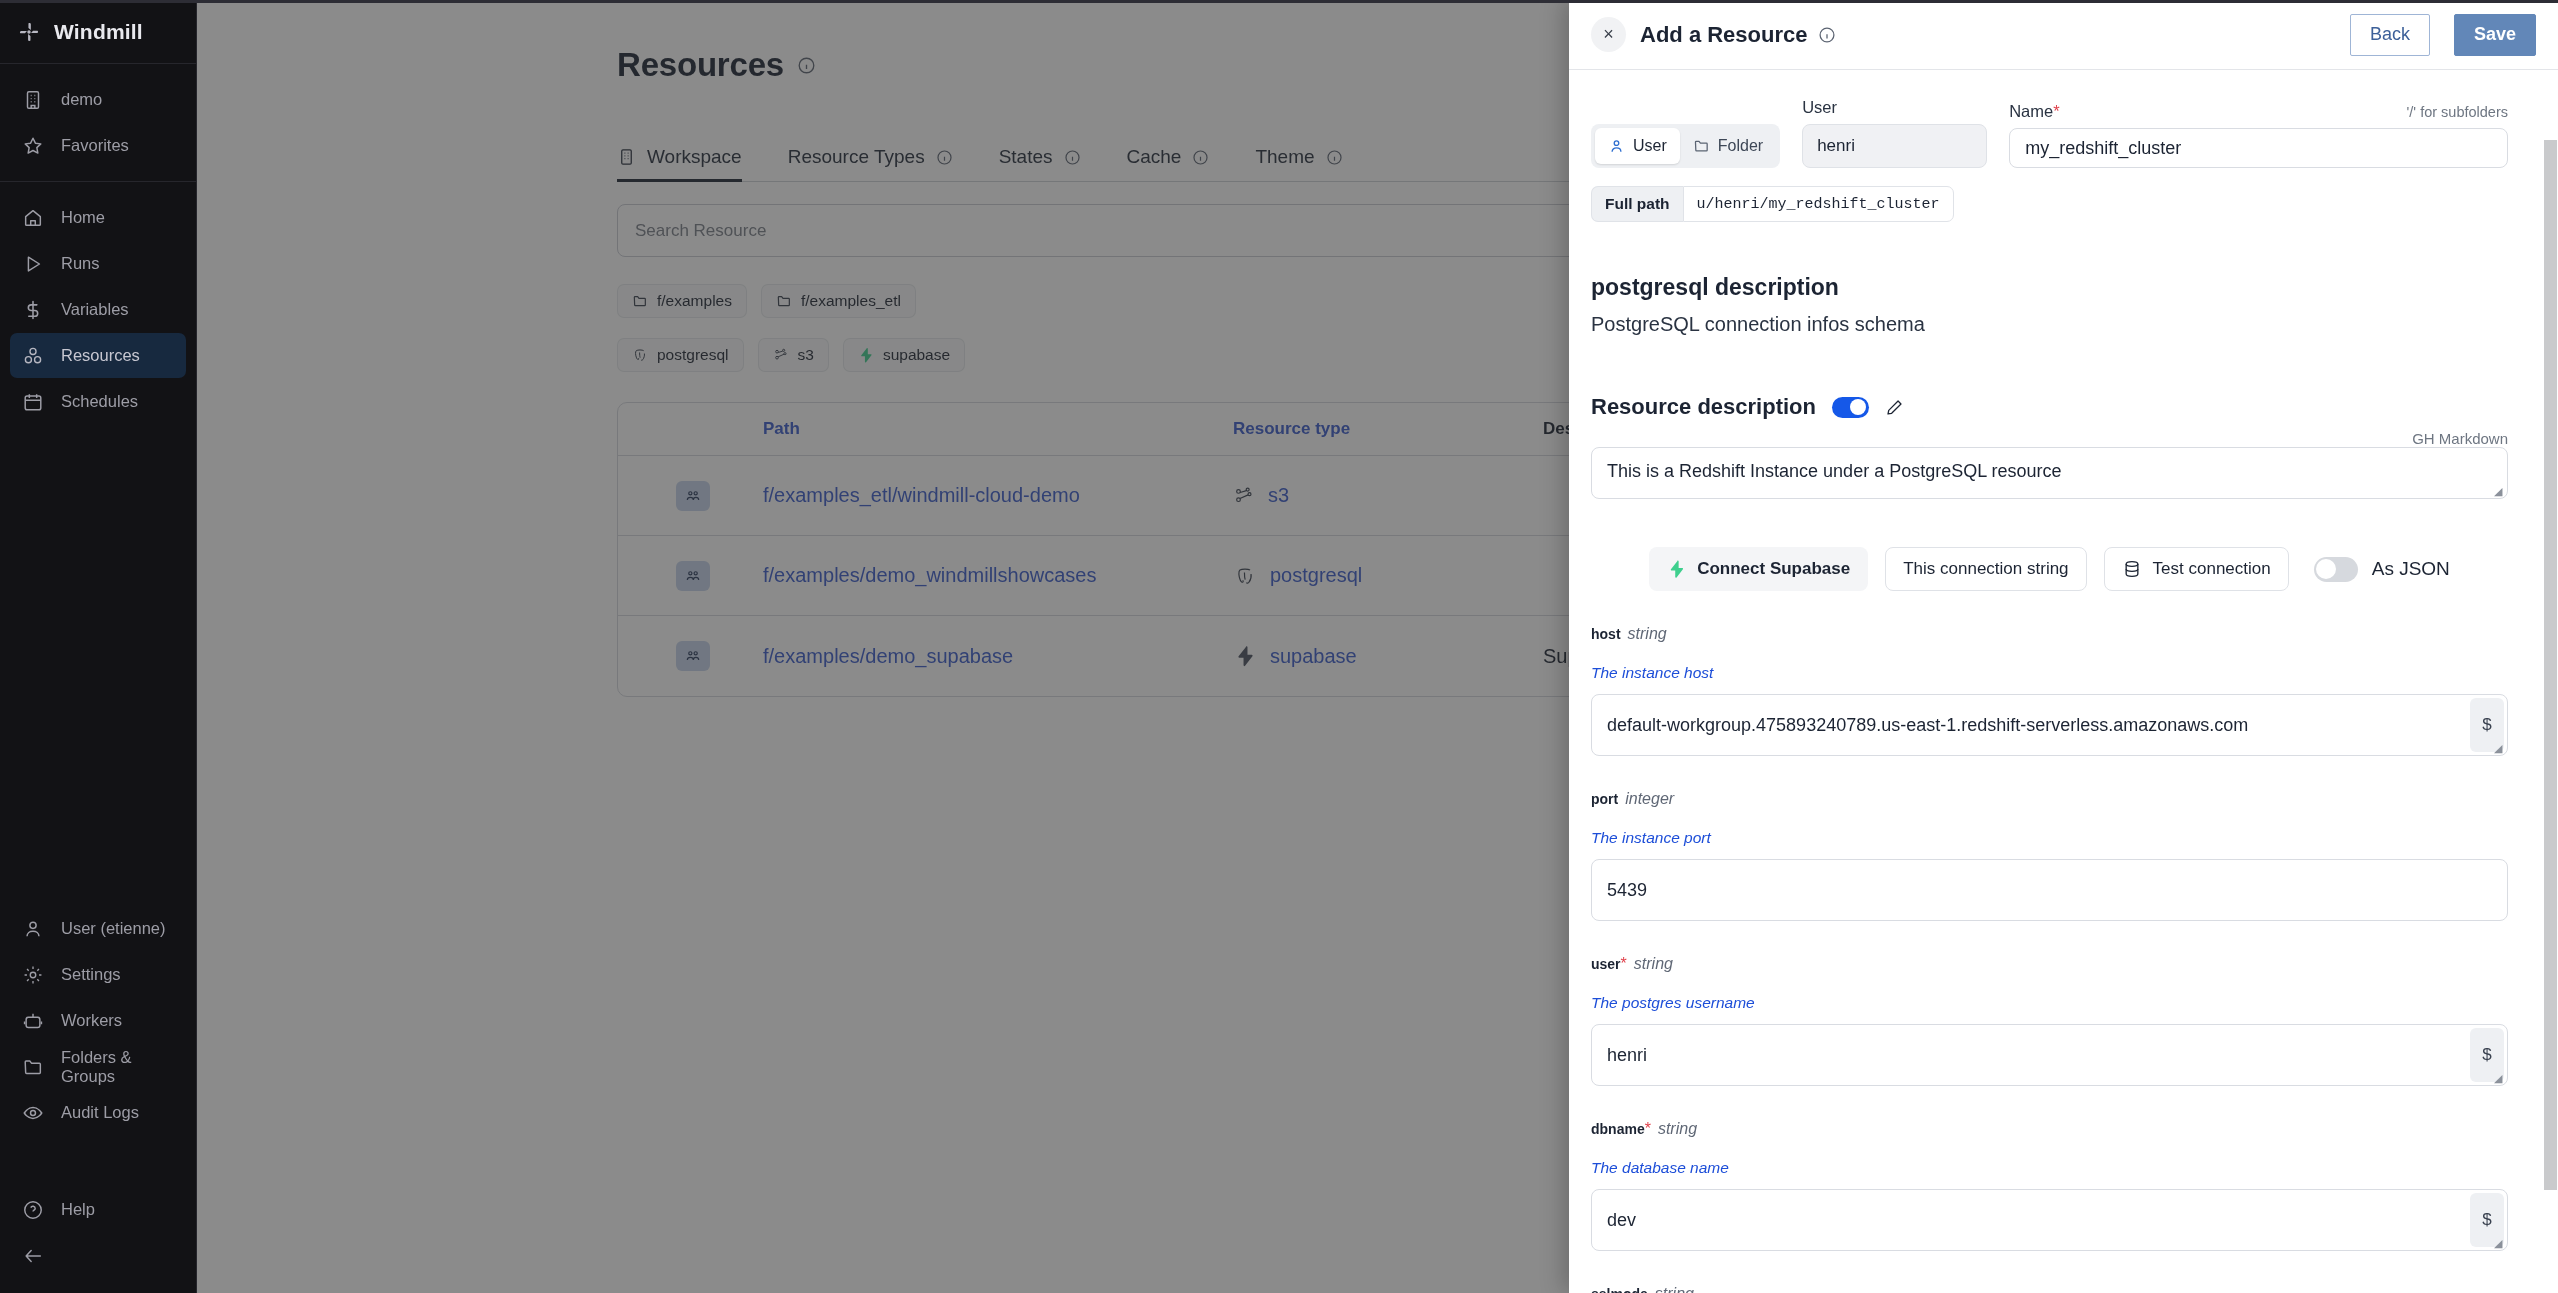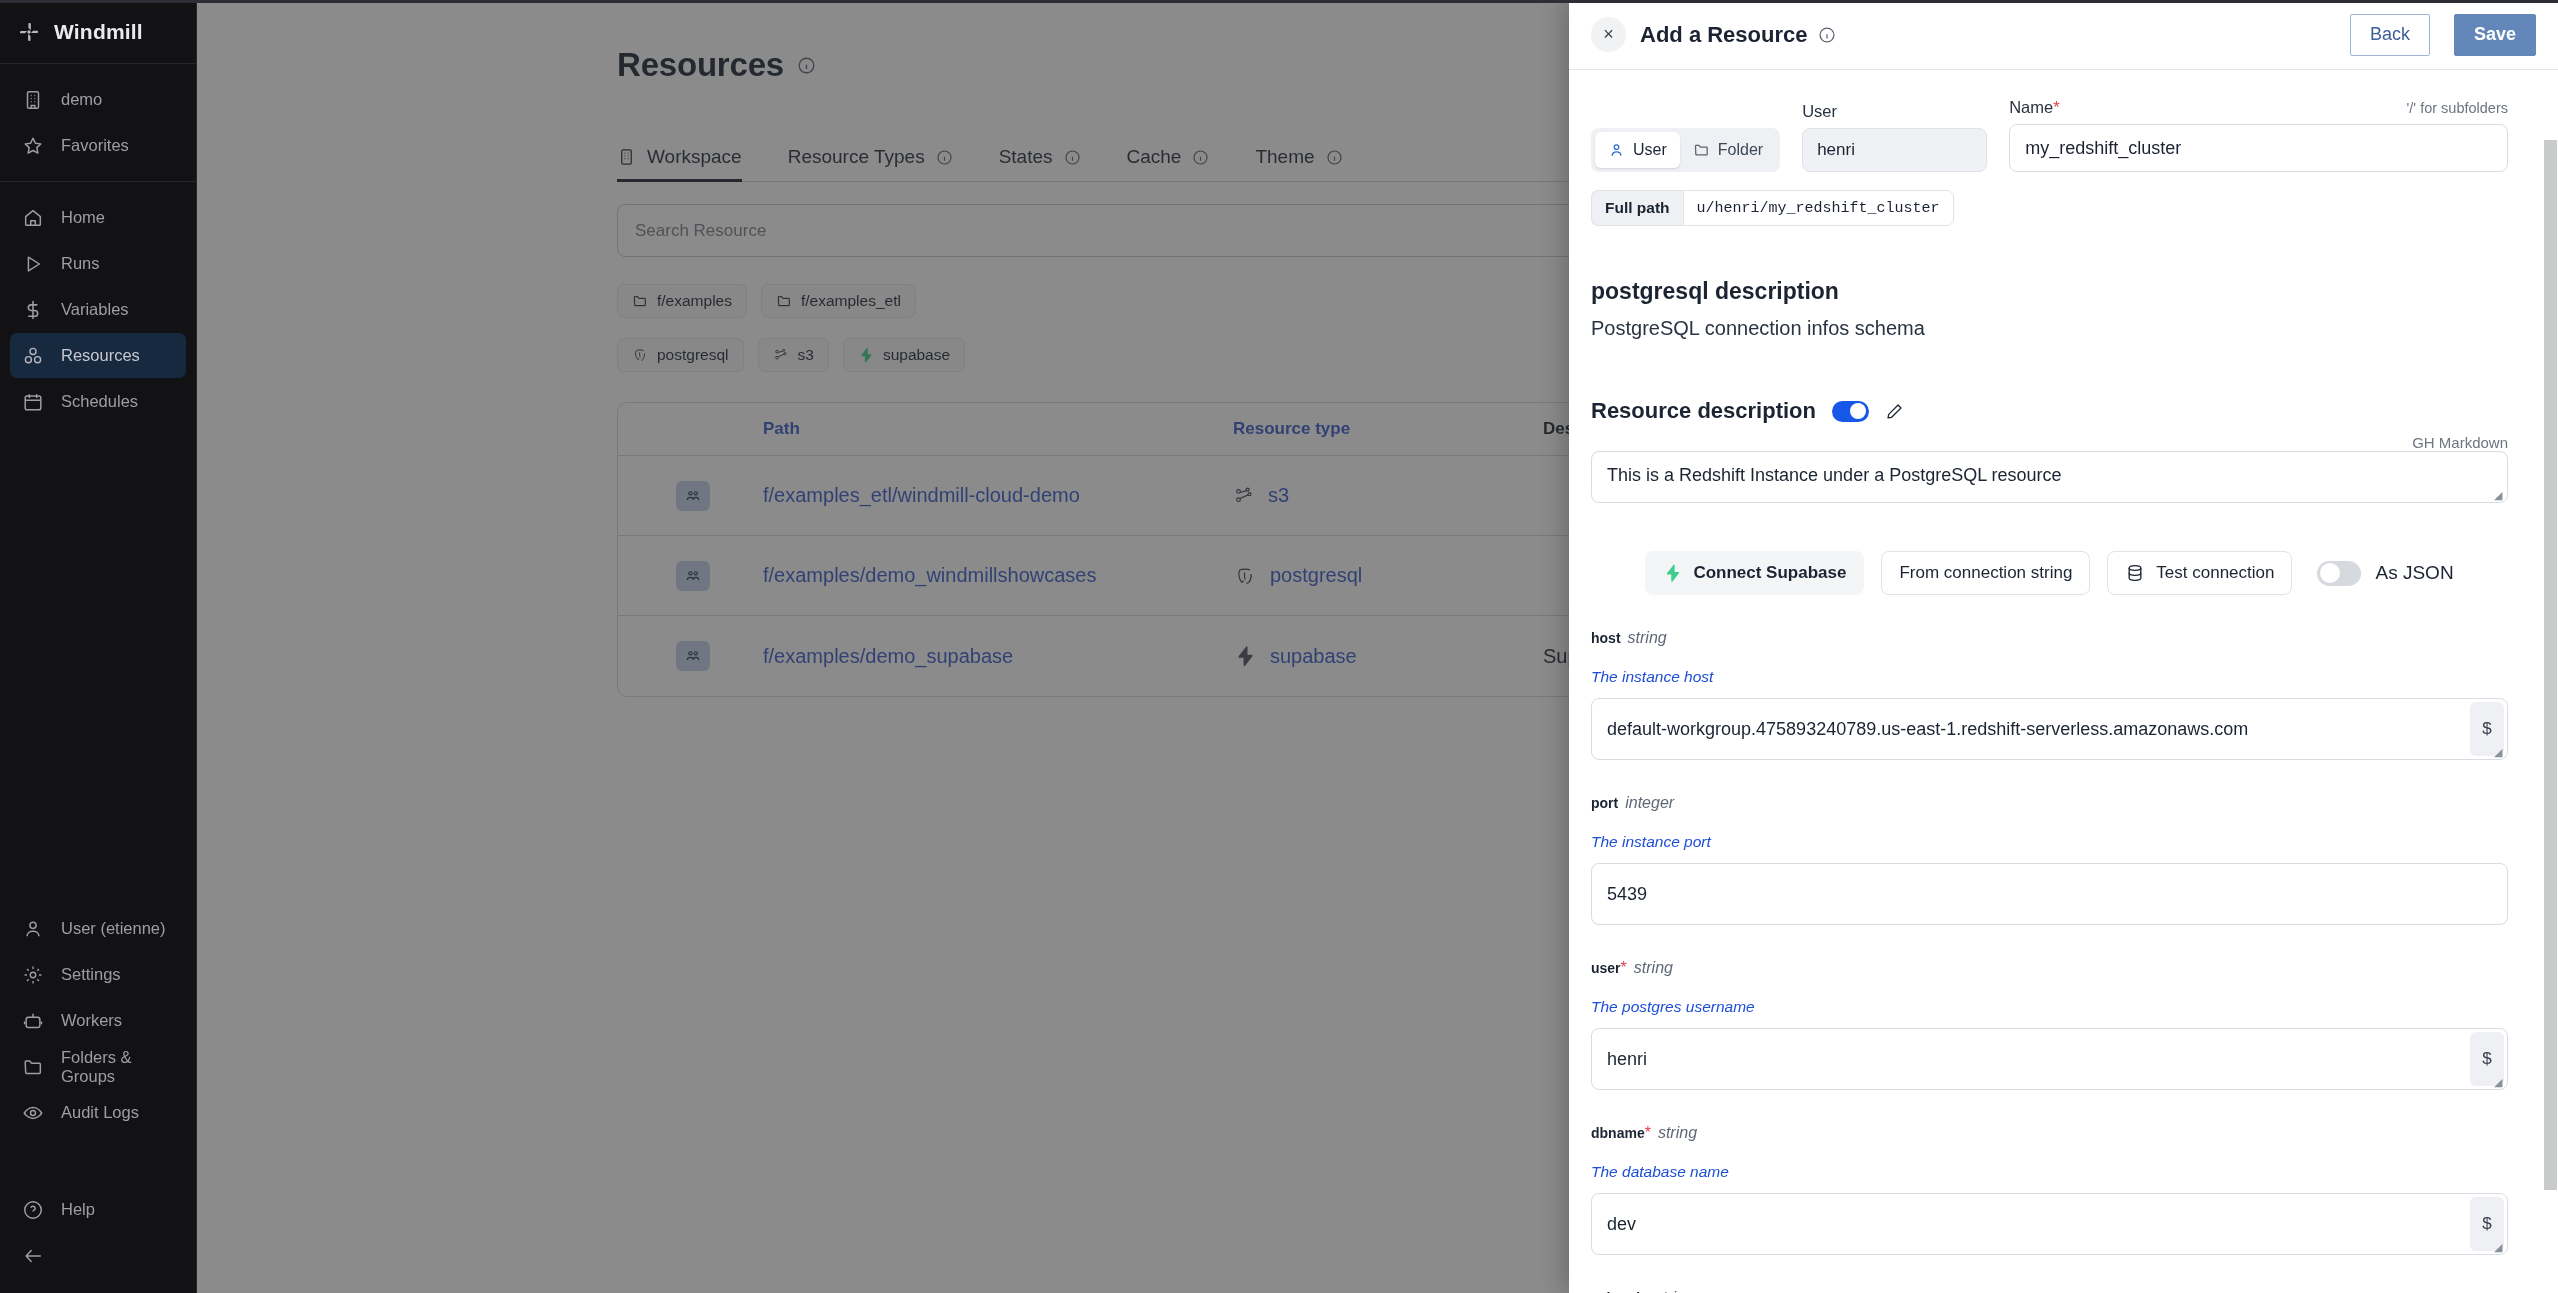--- a/index.html
+++ b/index.html
@@ -138,21 +138,21 @@
   .req { color: #e0414b; }
   .pill-input {
     height: 44px; border: 1px solid #dfe2e7; border-radius: 8px; background: #f0f1f4;
     display: flex; align-items: center; padding: 0 14px; font-size: 17px; color: #1c2433;
     width: 185px;
   }
   .name-wrap { flex: 1; }
   .name-head { display: flex; align-items: baseline; justify-content: space-between; margin-bottom: 7px; }
   .hint { font-size: 14.5px; color: #6e7682; }
   .text-input {
-    height: 48px; border: 1px solid #d9dce2; border-radius: 8px; background: #fff;
+    height: 40px; border: 1px solid #d9dce2; border-radius: 8px; background: #fff;
     display: flex; align-items: center; padding: 0 15px; font-size: 18px; color: #1c2433; width: 100%;
   }
   .fullpath-row { display: flex; margin-top: 18px; }
   .fp-label {
     background: #eef0f3; border: 1px solid #e0e3e8; border-right: none;
     border-radius: 7px 0 0 7px; padding: 0 13px; height: 36px;
     display: flex; align-items: center; font-size: 15.5px; font-weight: 700; color: #1c2433;
   }
   .fp-value {
     background: #fff; border: 1px solid #e0e3e8; border-radius: 0 7px 7px 0;
@@ -661,21 +661,21 @@
         <div class="action-row">
           <button class="act-btn ghost">
             <span class="ico" style="width:19px;height:19px;flex:0 0 19px;">
               <svg width="19" height="19" viewBox="0 0 24 24" fill="#3ecf8e">
                   <path d="M13.2 1.8L5 12.2c-.5.7 0 1.6.8 1.6h4.6v8.4c0 .9 1.2 1.3 1.7.5l8-10.4c.5-.7 0-1.6-.8-1.6h-4.6V2.3c0-.9-1.2-1.3-1.7-.5z"></path>
                 </svg>
             </span>
             <span>Connect Supabase</span>
           </button>
           <button class="act-btn">
-            <span>From connection string</span>
+            <span>This connection string</span>
           </button>
           <button class="act-btn">
             <span class="ico" style="width:20px;height:20px;flex:0 0 20px;">
               <svg width="20" height="20" viewBox="0 0 24 24" fill="none" stroke="#1c2433" stroke-width="1.6">
                   <ellipse cx="12" cy="6" rx="7" ry="2.8"></ellipse>
                   <path d="M5 6v12c0 1.6 3.1 2.8 7 2.8s7-1.2 7-2.8V6"></path>
                   <path d="M5 12c0 1.6 3.1 2.8 7 2.8s7-1.2 7-2.8"></path>
                 </svg>
             </span>
             <span>Test connection</span>

